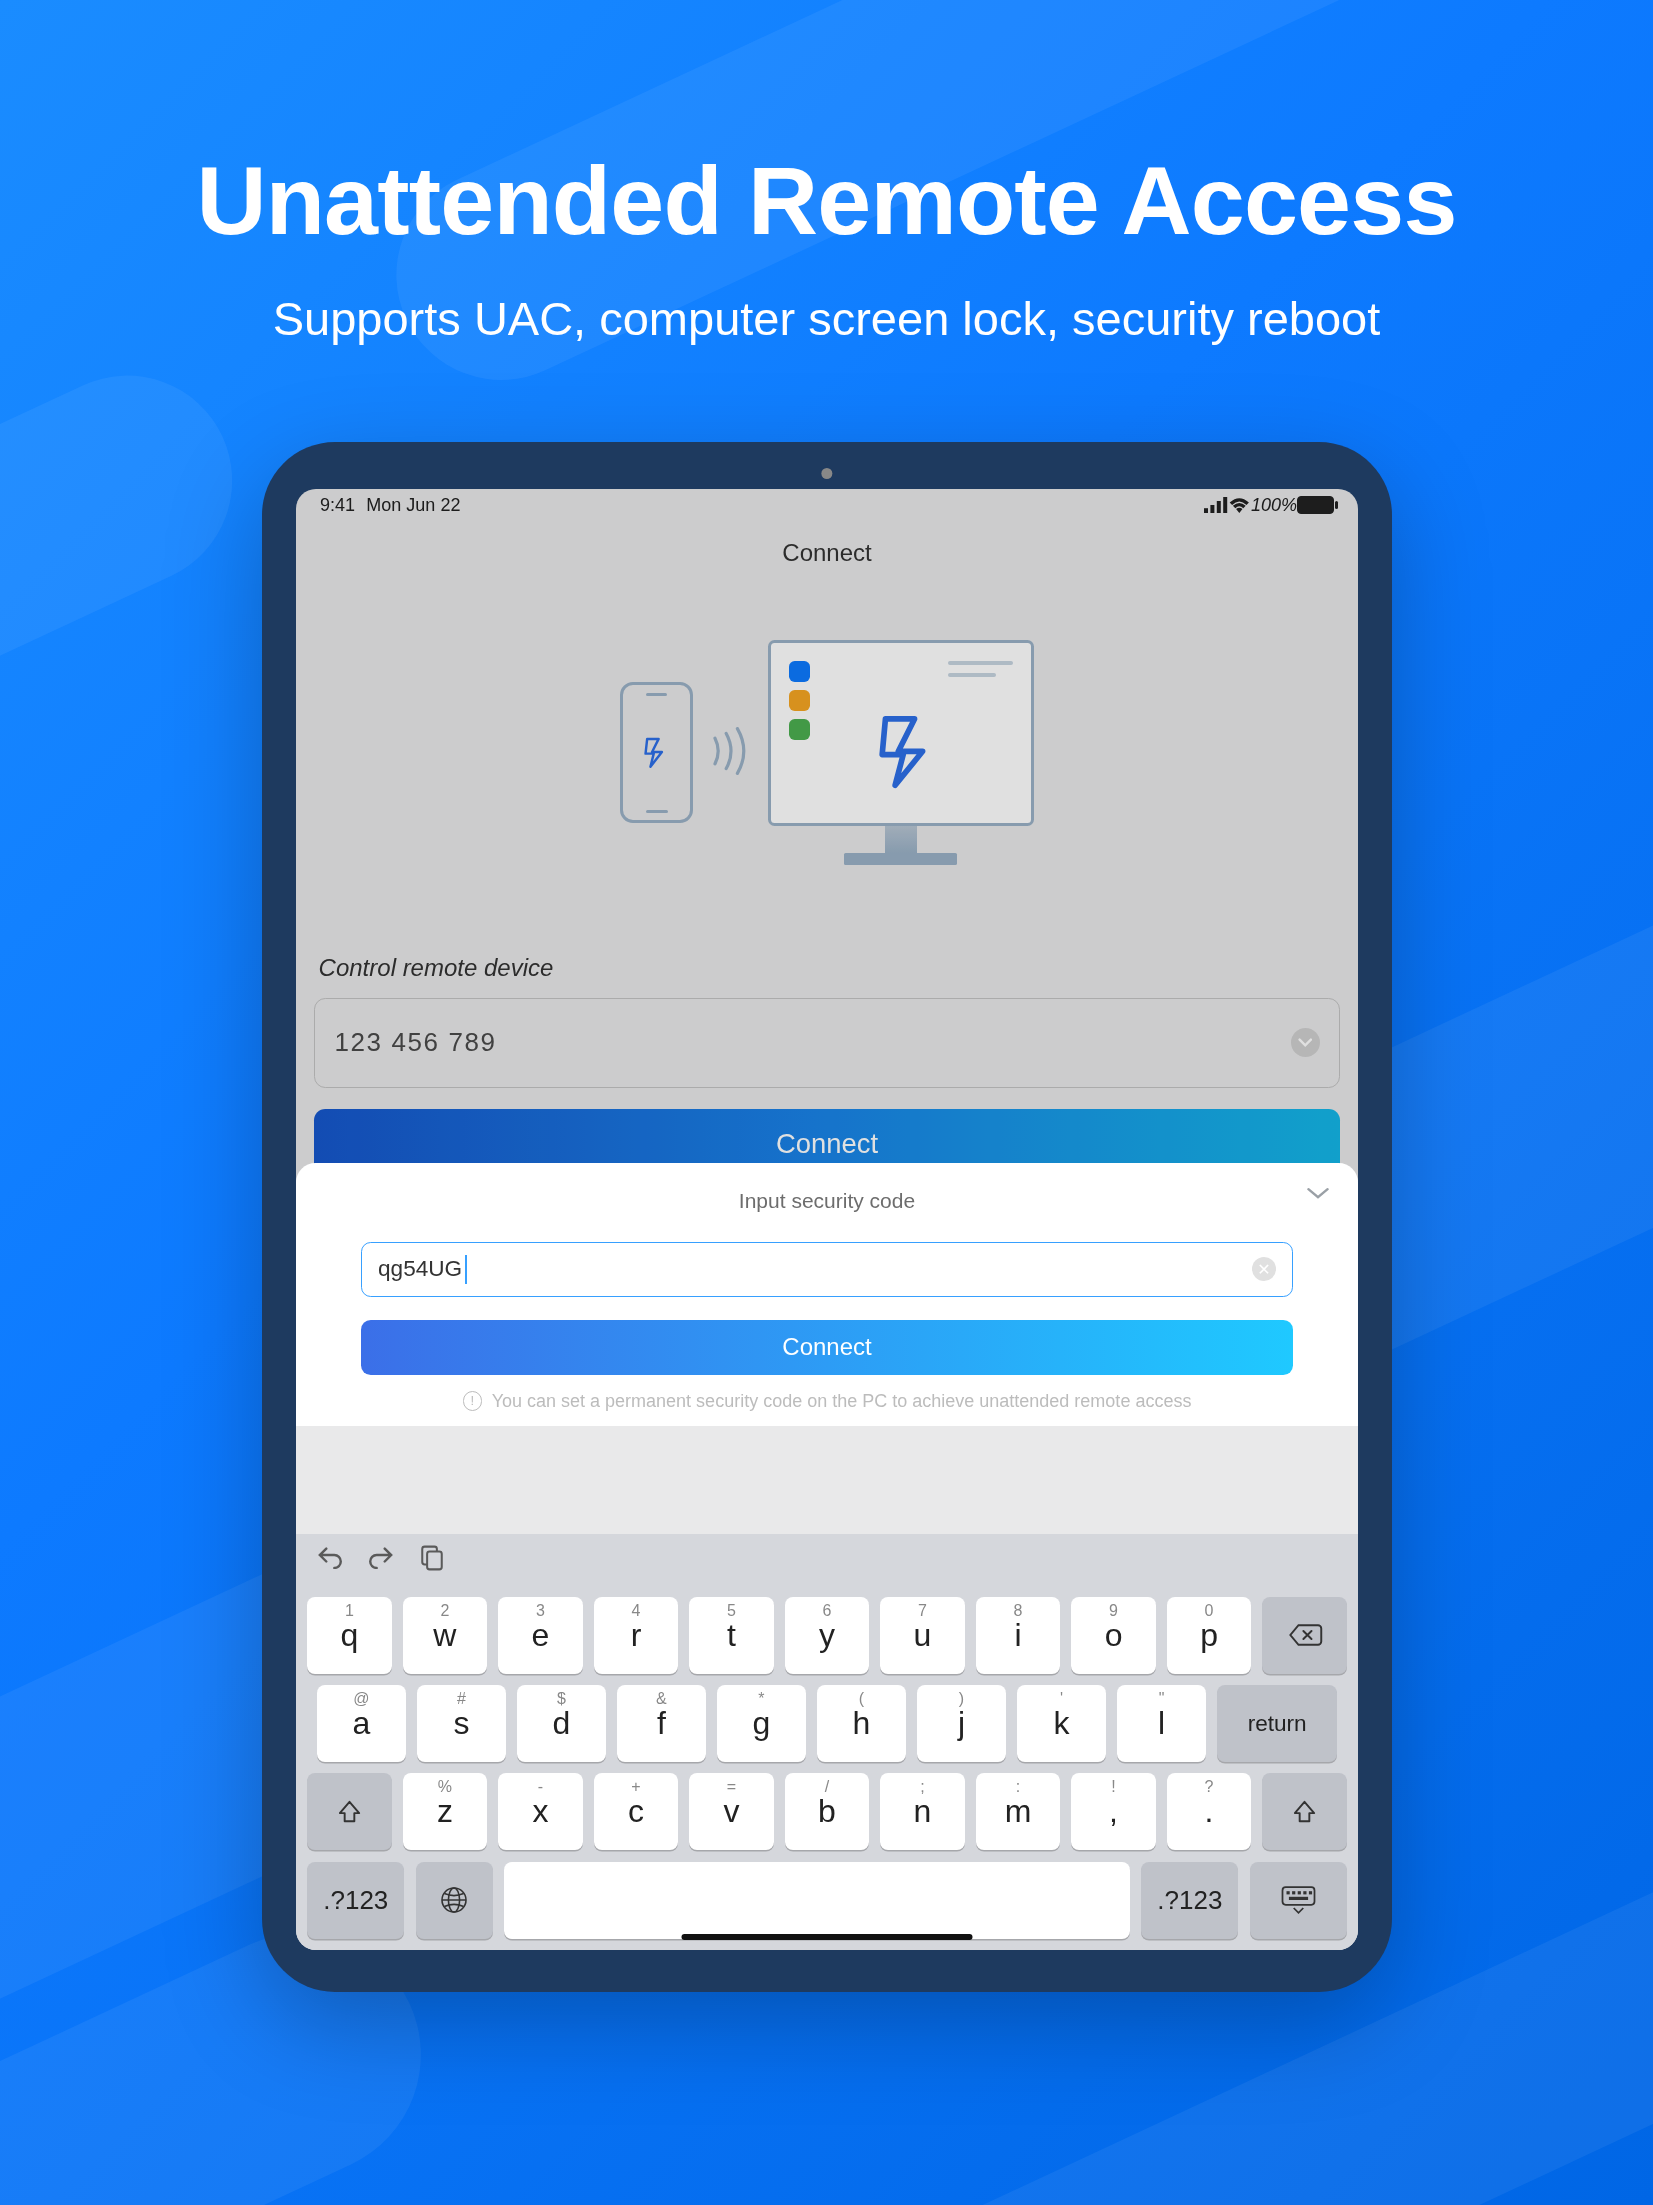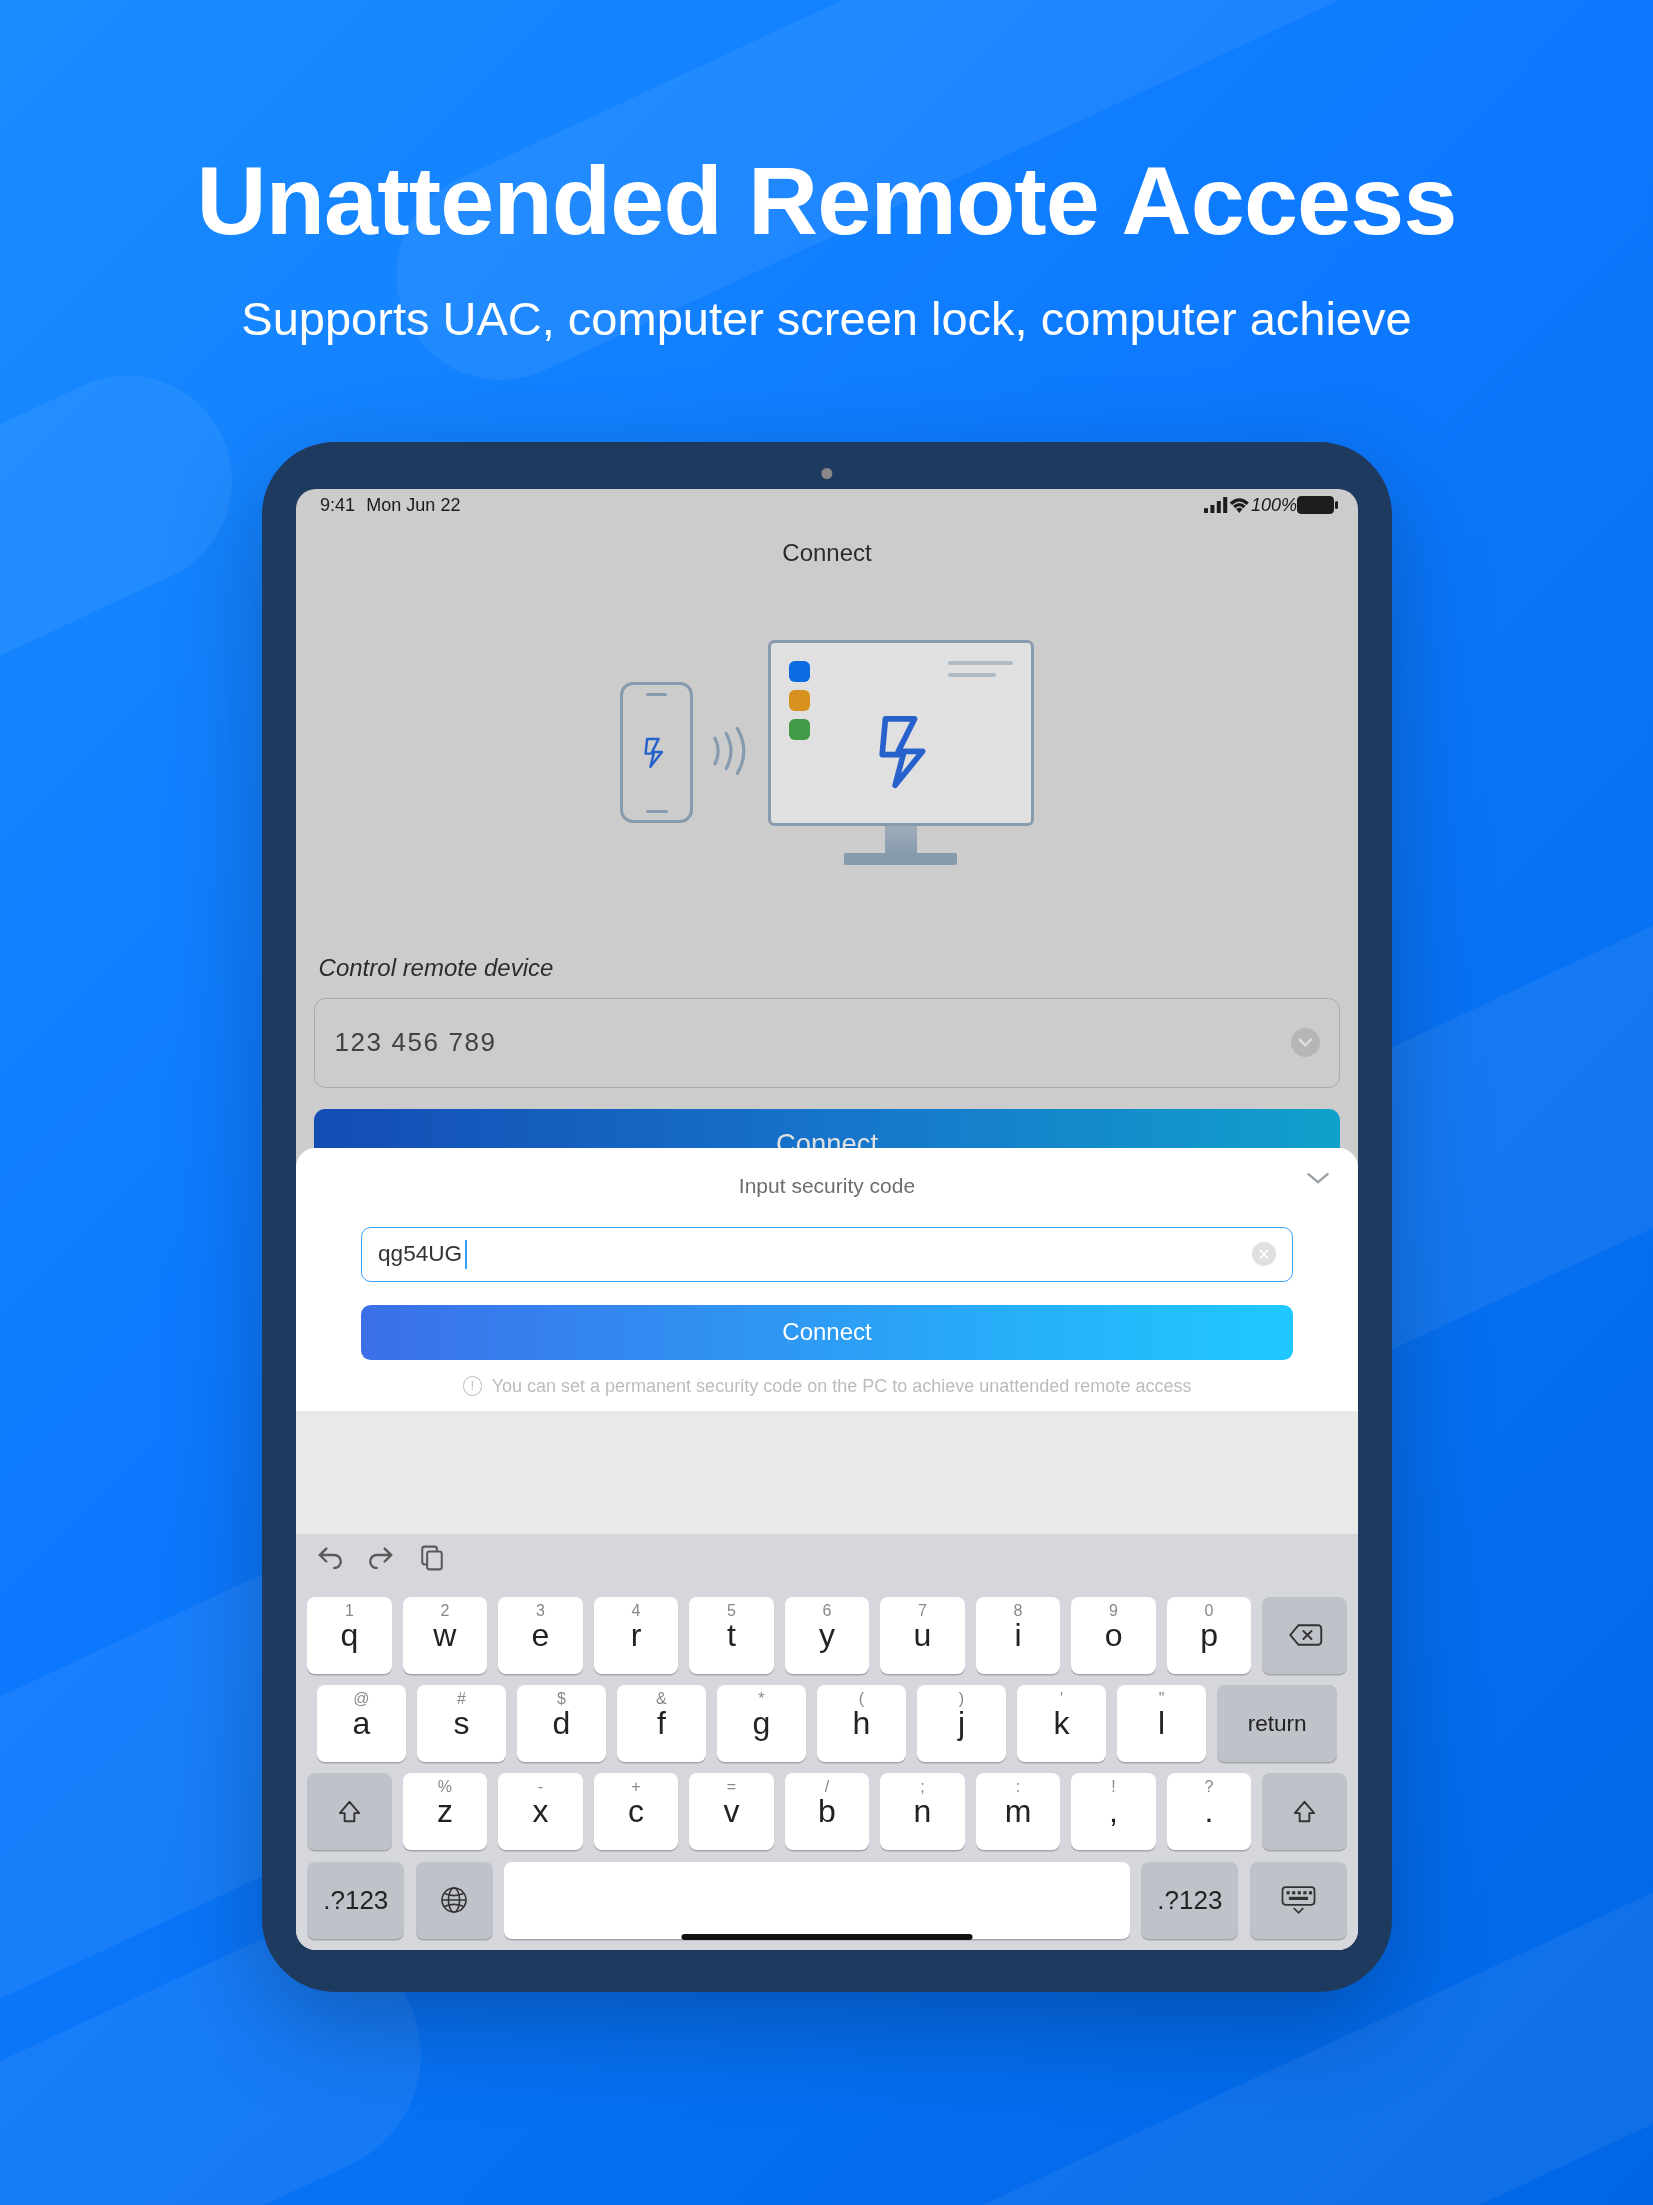--- a/index.html
+++ b/index.html
@@ -151,21 +151,21 @@
 <body>
 
 <div class="bg">
   <div class="stripe s1"></div>
   <div class="stripe s2"></div>
   <div class="stripe s3"></div>
   <div class="stripe s4"></div>
   <div class="stripe s5"></div>
 
   <div class="hero-title">Unattended Remote Access</div>
-  <div class="hero-sub">Supports UAC, computer screen lock, computer achieve</div>
+  <div class="hero-sub">Supports UAC, computer screen lock, security reboot</div>
 
   <div class="tablet">
     <div class="camera"></div>
     <div class="screen">
 
       <div style="position:relative;">
         <div class="statusbar">
           <div class="sb-left">
             <span>9:41</span>
             <span>Mon Jun 22</span>
@@ -233,21 +233,21 @@
             <svg width="14.5" height="9.7" viewBox="0 0 18 12">
                 <path d="M2 2 L9 9 L16 2" stroke="#fff" stroke-width="3" fill="none" stroke-linecap="round"></path>
               </svg>
           </span>
         </div>
         <div class="connect-btn">Connect</div>
 
         <div class="overlay-dim"></div>
       </div>
 
-      <div class="sheet" style="bottom:539px;">
+      <div class="sheet" style="bottom:524px;">
         <div class="sheet-close">
           <svg width="26" height="16" viewBox="0 0 32 20">
               <path d="M4 4 L16 14 L28 4" stroke="#9aa0a6" stroke-width="3" fill="none" stroke-linecap="round"></path>
             </svg>
         </div>
         <div class="sheet-title">Input security code</div>
         <div class="code-input">
           <span class="code-text">
               <span>qg54UG</span>
               <span class="cursor"></span>

